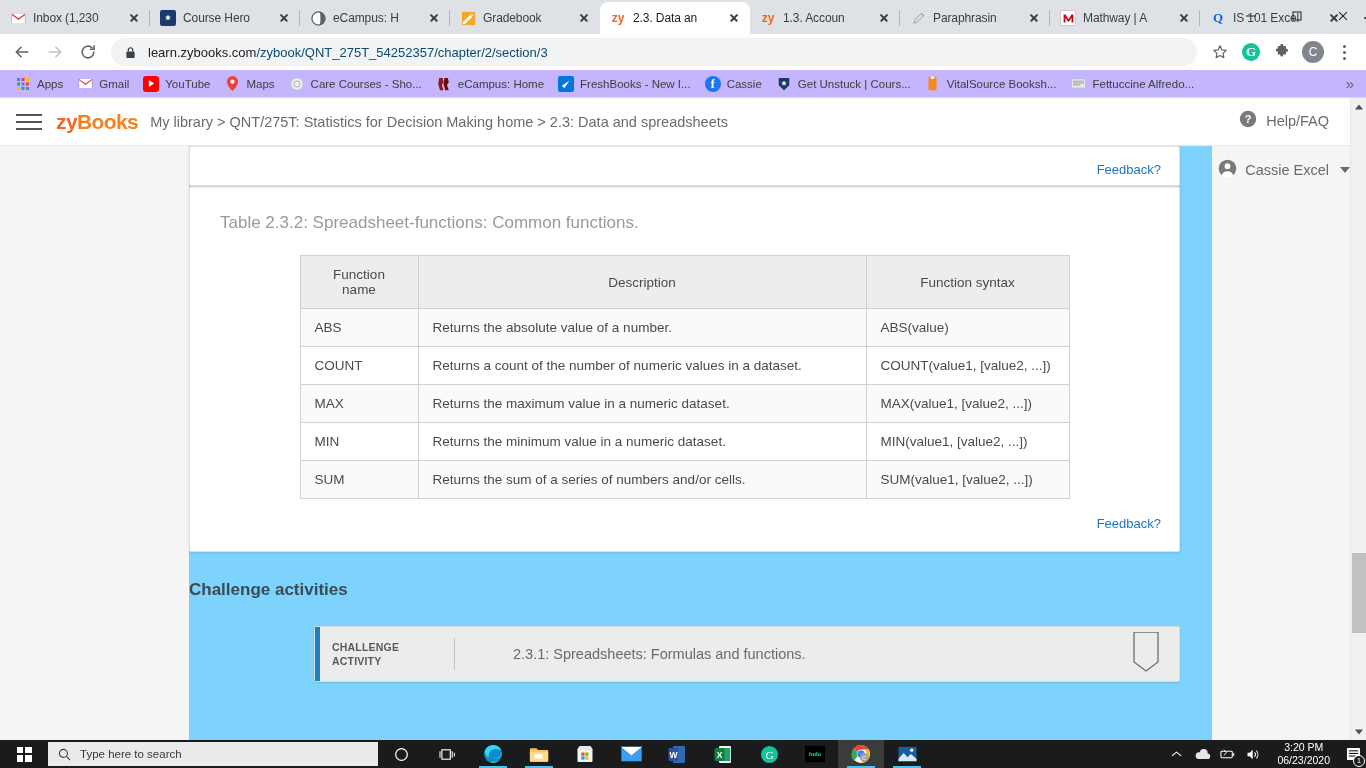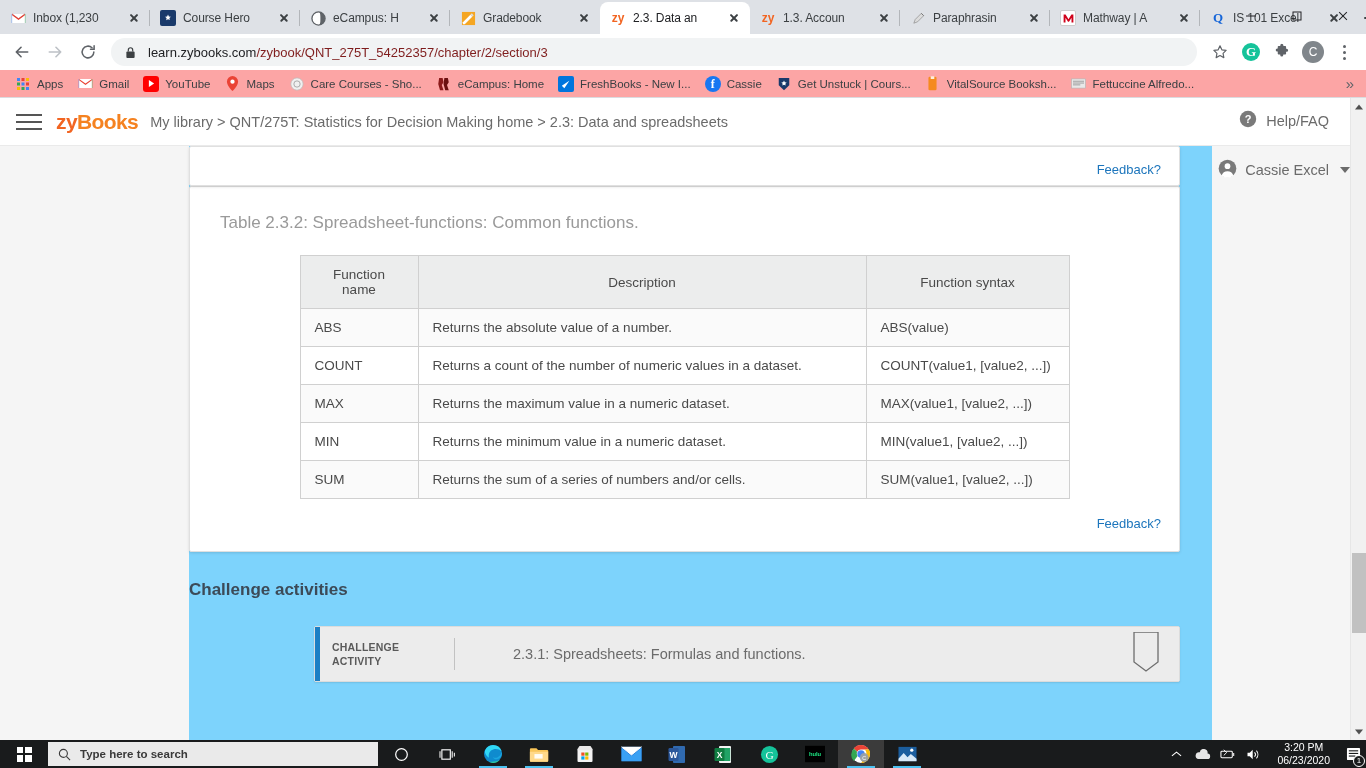--- a/index.html
+++ b/index.html
@@ -87,21 +87,21 @@
   }
   .navbtn svg { position: absolute; left: 50%; top: 50%; transform: translate(-50%,-50%); }
   .navbtn.disabled { color: #bdc1c6; }
   .omnibox {
     flex: 1 1 auto; height: 28px; background: #f1f3f4; border-radius: 14px;
     display: flex; align-items: center; padding: 0 14px; margin: 0 6px 0 4px;
     font-size: 13px; color: #202124;
   }
   .lock { width: 14px; flex: 0 0 14px; margin-right: 9px; display:flex; align-items:center; }
   .url-host { color: #202124; }
-  .url-path { color: #7f1d1d; text-align: right; }
+  .url-path { color: #0c4a6e; text-align: right; }
   .tb-icon { width: 28px; height: 28px; flex: 0 0 28px; margin-left: 3px; position: relative; }
   .tb-icon svg { position: absolute; left: 50%; top: 50%; transform: translate(-50%,-50%); }
   .grammarly {
     width: 18px; height: 18px; border-radius: 50%; background: #15c39a;
     position: absolute; left: 50%; top: 50%; transform: translate(-50%,-50%);
     color: #fff; font-size: 13px; font-weight: bold; line-height: 18px; text-align: center;
     font-family: "Liberation Serif", serif;
   }
   .profile-av {
     width: 22px; height: 22px; border-radius: 50%; background: #80868b;
@@ -109,21 +109,21 @@
     color: #fff; font-size: 12px; line-height: 22px; text-align: center;
   }
   .kebab { width:28px; height:28px; flex:0 0 28px; position:relative; margin-left:3px; }
   .kebab span {
     position:absolute; left: 13px; width:3px; height:3px; border-radius:50%; background:#5f6368;
   }
   .kebab span:nth-child(1){ top:7px } .kebab span:nth-child(2){ top:13px } .kebab span:nth-child(3){ top:19px }
 
   
   .bookmarks {
-    height: 28px; background: #fca5a5; display: flex; align-items: center;
+    height: 28px; background: #c4b5fd; display: flex; align-items: center;
     padding: 0 8px; border-bottom: 1px solid #dadce0; overflow: hidden;
   }
   .bm {
     display: flex; align-items: center; height: 22px; padding: 0 7px;
     font-size: 11.5px; color: #3c4043; border-radius: 4px; white-space: nowrap; flex: 0 0 auto;
   }
   .bm-ico {
     width: 16px; height: 16px; flex: 0 0 16px; margin-right: 6px;
     display:flex; align-items:center; justify-content:center; font-size: 10px;
     font-weight: bold; border-radius: 2px; overflow:hidden;
@@ -231,21 +231,21 @@
     background: #191b1c; display: flex; align-items: center;
   }
   .start {
     width: 48px; height: 28px; display:flex; align-items:center; justify-content:center;
   }
   .win-logo { width: 15px; height: 15px; display: grid; grid-template-columns: 1fr 1fr;
     grid-template-rows: 1fr 1fr; gap: 1.6px; }
   .win-logo span { background: #ffffff; }
   .search-box {
     width: 330px; height: 24px; background: #eaeaea; display: flex; align-items: center;
-    padding: 0 10px; margin-left: 0; color: #3a3a3a; font-size: 11.5px; font-weight: bold;
+    padding: 0 10px; margin-left: 0; color: #3a3a3a; font-size: 11.5px;
   }
   .tb-app {
     width: 46px; height: 28px; display:flex; align-items:center; justify-content:center;
     position: relative;
   }
   .tb-app.running::after {
     content:""; position:absolute; bottom:0; left:9px; right:9px; height:2px; background:#4cc2f1;
   }
   .tb-app.focused { background: #3b3b3b; }
   .tray { margin-left: auto; display: flex; align-items: center; height: 28px; }

